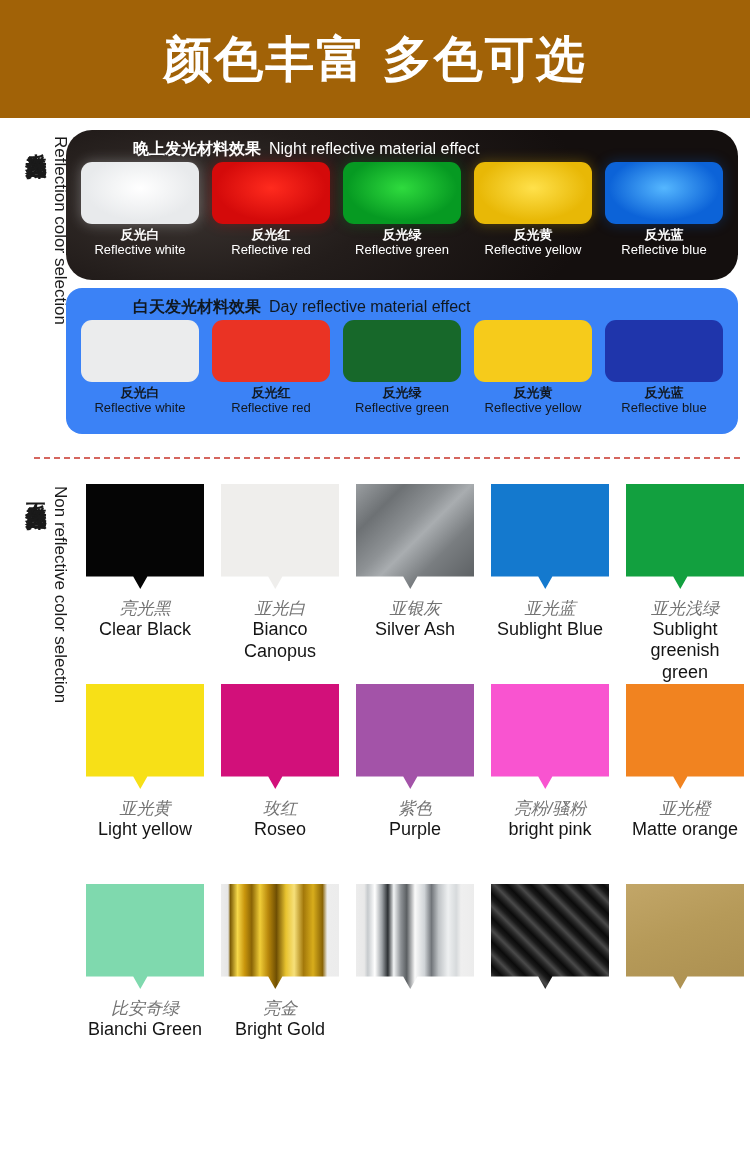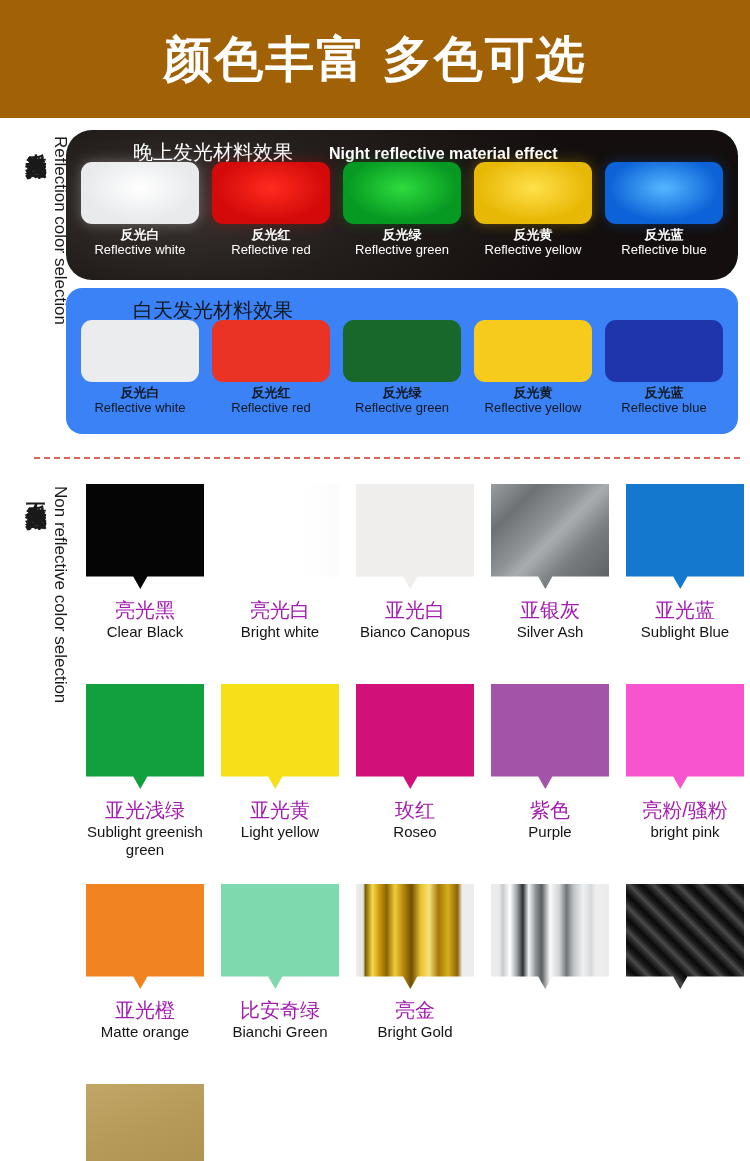--- a/index.html
+++ b/index.html
@@ -98,29 +98,29 @@
 
   .panel-header {
     position: absolute;
     left: 0; top: 9px;
     width: 100%;
     display: flex;
     align-items: baseline;
     padding-left: 20px;
   }
   .hdr-cn {
-    font-size: 20px;
-    font-weight: 400;
+    font-size: 16px;
+    font-weight: 700;
     white-space: nowrap;
     padding-left: 47px;
   }
   .hdr-en {
     font-size: 16px;
-    font-weight: 700;
-    margin-left: 36px;
+    font-weight: 400;
+    margin-left: 8px;
     white-space: nowrap;
   }
 
   .swatch-row {
     position: absolute;
     left: 14px;
     top: 32px;
     width: 644px;
     display: flex;
     justify-content: space-between;
@@ -189,30 +189,31 @@
   }
   .chip {
     position: absolute;
     left: 0; top: 0;
     width: 118px; height: 105px;
     filter: drop-shadow(2px 3px 3px rgba(0,0,0,0.25));
     -webkit-clip-path: polygon(0 0, 100% 0, 100% 88%, 52% 88%, 46% 100%, 40% 88%, 0 88%);
     clip-path: polygon(0 0, 100% 0, 100% 88%, 52% 88%, 46% 100%, 40% 88%, 0 88%);
   }
   .n-name-cn {
-    font-size: 20px;
+    font-size: 17px;
     font-weight: 400;
-    color: #a21caf;
+    color: #737373;
     line-height: 1.25;
     text-align: center;
     white-space: nowrap;
     margin-top: 2px;
+    font-style: italic;
   }
   .n-name-en {
-    font-size: 15px;
+    font-size: 18px;
     font-weight: 400;
     color: #141414;
     line-height: 1.2;
     text-align: center;
   }
   .n-cell.tall .n-name-en { line-height: 1.18; }
 </style>
 </head>
 <body>
 
@@ -259,20 +260,21 @@
             <div class="r-chip" style="background: radial-gradient(85% 95% at 50% 42%, rgb(85, 183, 255) 0%, rgb(12, 99, 216) 55%, rgb(12, 99, 216) 100%); box-shadow: rgba(12, 99, 216, 0.333) 0px 0px 14px;"></div>
             <div class="r-name-cn">反光蓝</div>
             <div class="r-name-en">Reflective blue</div>
           </div>
         </div>
     </div>
 
     <div class="day-panel">
       <div class="panel-header">
         <span class="hdr-cn">白天发光材料效果</span>
+        <span class="hdr-en">Day reflective material effect</span>
       </div>
       <div class="swatch-row" id="day-row">
           <div class="r-cell">
             <div class="r-chip" style="background: rgb(235, 236, 237);"></div>
             <div class="r-name-cn">反光白</div>
             <div class="r-name-en">Reflective white</div>
           </div>
           <div class="r-cell">
             <div class="r-chip" style="background: rgb(234, 51, 36);"></div>
             <div class="r-name-cn">反光红</div>
@@ -307,27 +309,20 @@
     <div class="grid" id="nonreflect-grid">
         <div class="n-cell">
           <div class="chip-wrap">
             <div class="chip" style="background: rgb(5, 5, 5);"></div>
           </div>
           <div class="n-name-cn">亮光黑</div>
           <div class="n-name-en">Clear Black</div>
         </div>
         <div class="n-cell">
           <div class="chip-wrap">
-            <div class="chip" style="background: linear-gradient(90deg, rgb(255, 255, 255) 0%, rgb(255, 255, 255) 70%, rgb(251, 251, 251) 100%);"></div>
-          </div>
-          <div class="n-name-cn">亮光白</div>
-          <div class="n-name-en">Bright white</div>
-        </div>
-        <div class="n-cell">
-          <div class="chip-wrap">
             <div class="chip" style="background: rgb(239, 238, 236);"></div>
           </div>
           <div class="n-name-cn">亚光白</div>
           <div class="n-name-en">Bianco Canopus</div>
         </div>
         <div class="n-cell">
           <div class="chip-wrap">
             <div class="chip" style="background: linear-gradient(135deg, rgb(154, 158, 161) 0%, rgb(109, 113, 116) 22%, rgb(142, 146, 149) 42%, rgb(169, 173, 176) 52%, rgb(121, 125, 128) 70%, rgb(88, 92, 95) 100%);"></div>
           </div>
           <div class="n-name-cn">亚银灰</div>

